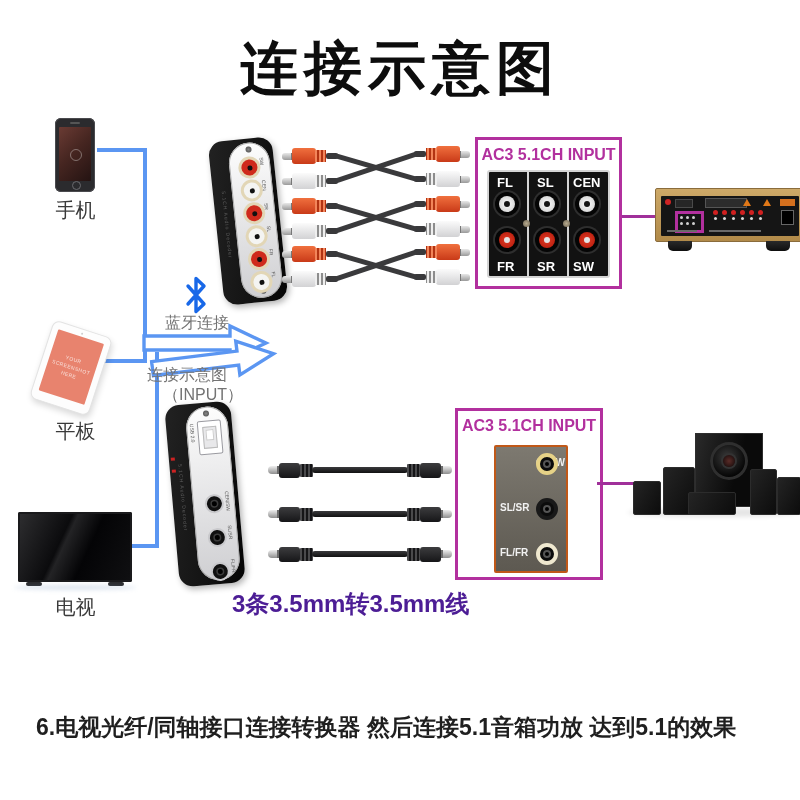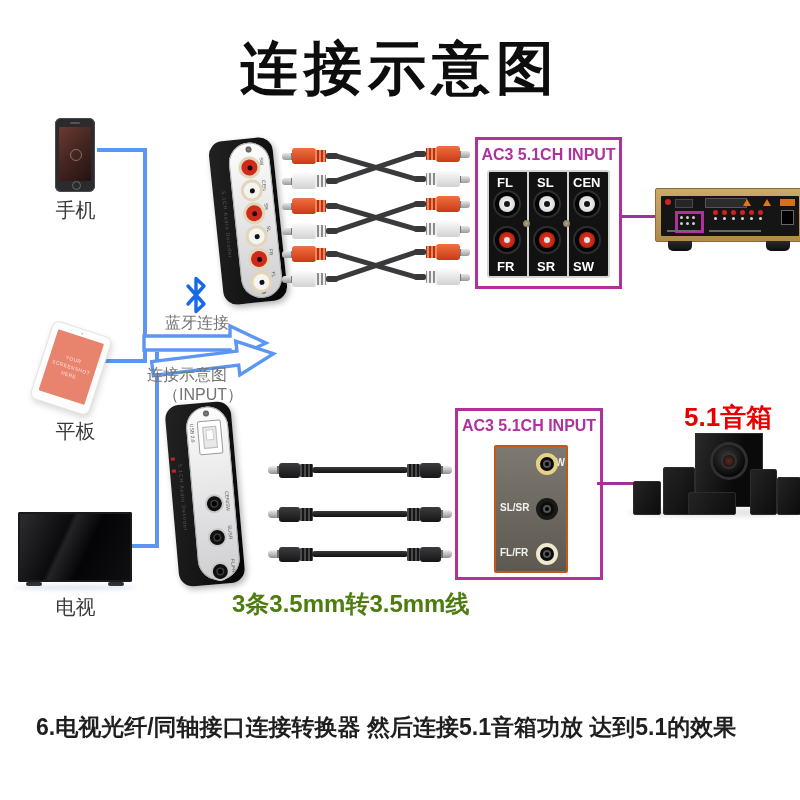--- a/index.html
+++ b/index.html
@@ -431,21 +431,21 @@
   <div class="abs aux" style="left:268px;top:546px;">
     <div class="tip"></div>
       <div class="plug"></div>
       <div class="ridge"></div>
       <div class="wire"></div>
     <div class="tip r m"></div>
       <div class="plug r"></div>
       <div class="ridge r"></div>
   </div>
 
-  <div class="abs" style="left:232px;top:588px;font-size:24px;font-weight:800;color:#4d7c0f;">3条3.5mm转3.5mm线</div>
+  <div class="abs" style="left:232px;top:588px;font-size:24px;font-weight:800;color:#4c1d95;">3条3.5mm转3.5mm线</div>
 
   <div class="abs ac3box" style="left:455px;top:408px;width:142px;height:166px;">
     <div class="ac3title">AC3 5.1CH INPUT</div>
     <div class="graypanel" style="left:36px;top:34px;width:70px;height:124px;">
       <div class="minilbl" style="left:4px;top:10px;margin-left:36px;">C /SW</div>
       <div class="minijack" style="right:8px;top:6px;border:4px solid #e6d287;">
           <i></i>
         </div>
       <div class="minilbl" style="left:4px;top:55px;">SL/SR</div>
       <div class="minijack" style="right:8px;top:51px;border:4px solid #191919;">
@@ -453,21 +453,20 @@
         </div>
       <div class="minilbl" style="left:4px;top:100px;">FL/FR</div>
       <div class="minijack" style="right:8px;top:96px;border:4px solid #efe8cf;">
           <i></i>
         </div>
     </div>
   </div>
 
   <div class="abs pline" style="left:597px;top:482px;width:45px;height:3px;"></div>
 
-  <div class="abs red-label" style="left:684px;top:400px;">5.1音箱</div>
   <div class="abs spk-shadow"></div>
   <div class="abs sub">
     <div class="drv">
         <i></i>
       </div>
     <div class="badge"></div>
   </div>
   <div class="abs spk" style="left:633px;top:481px;width:26px;height:32px;"></div>
   <div class="abs spk" style="left:663px;top:467px;width:30px;height:46px;"></div>
   <div class="abs spk" style="left:688px;top:492px;width:46px;height:21px;"></div>

